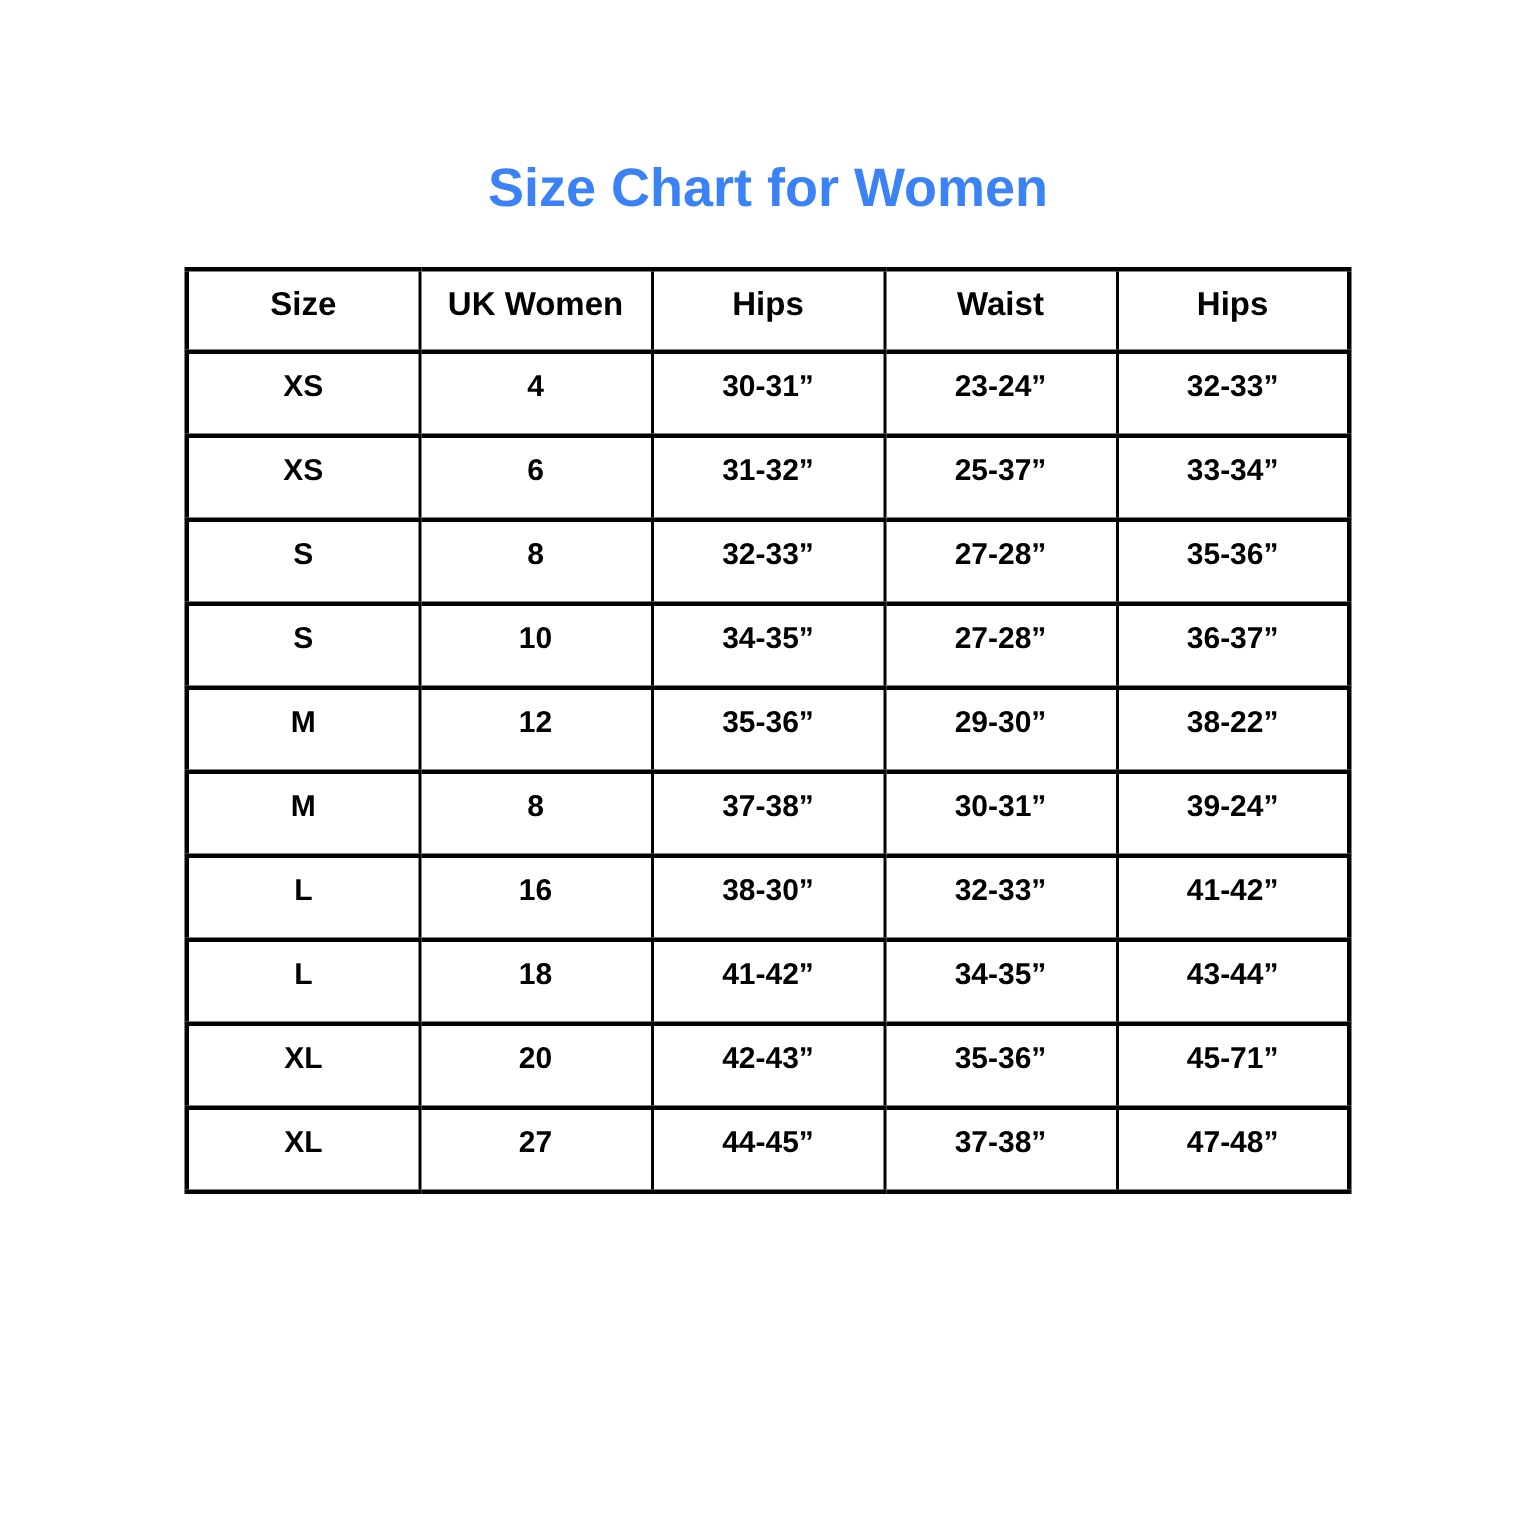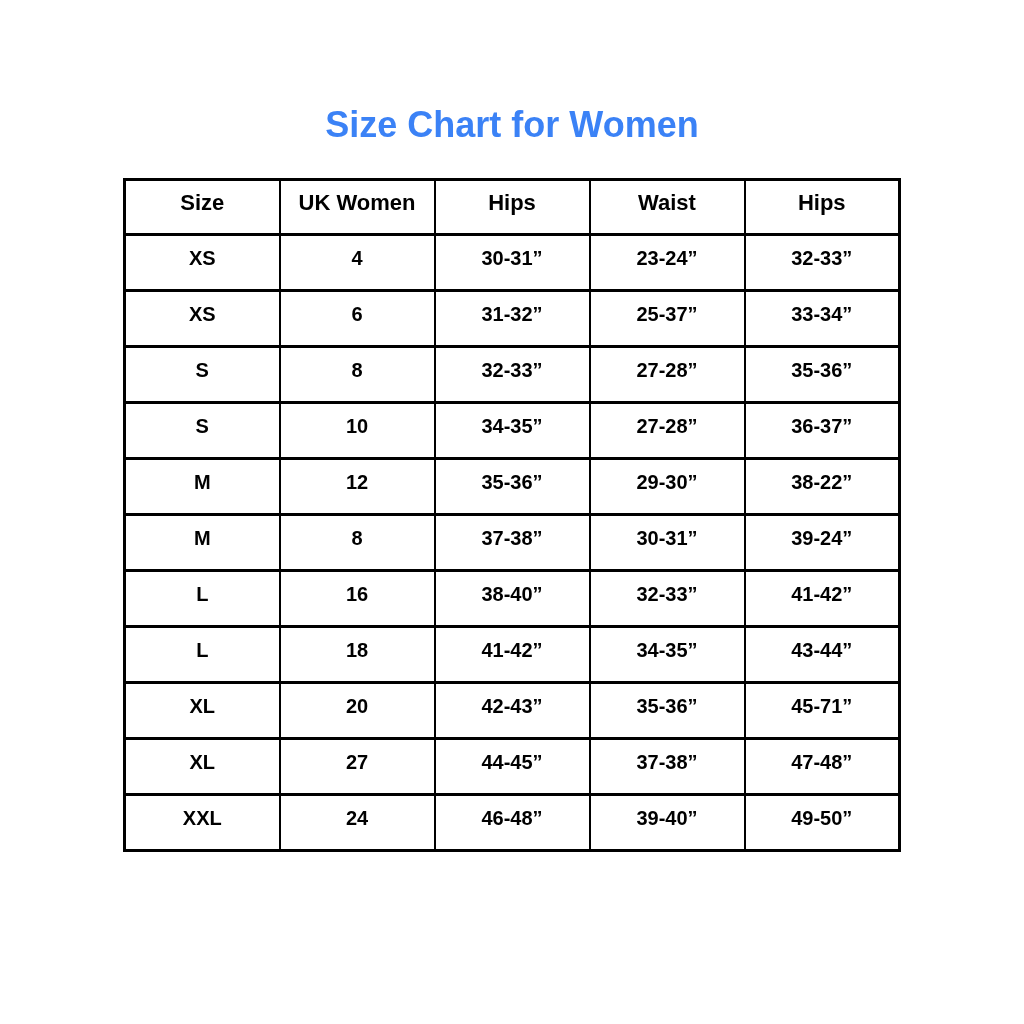--- a/index.html
+++ b/index.html
@@ -106,21 +106,21 @@
         <tr>
           <td>M</td>
           <td>8</td>
           <td>37-38”</td>
           <td>30-31”</td>
           <td>39-24”</td>
         </tr>
         <tr>
           <td>L</td>
           <td>16</td>
-          <td>38-40”</td>
+          <td>38-30”</td>
           <td>32-33”</td>
           <td>41-42”</td>
         </tr>
         <tr>
           <td>L</td>
           <td>18</td>
           <td>41-42”</td>
           <td>34-35”</td>
           <td>43-44”</td>
         </tr>
@@ -131,22 +131,15 @@
           <td>35-36”</td>
           <td>45-71”</td>
         </tr>
         <tr>
           <td>XL</td>
           <td>27</td>
           <td>44-45”</td>
           <td>37-38”</td>
           <td>47-48”</td>
         </tr>
-        <tr>
-          <td>XXL</td>
-          <td>24</td>
-          <td>46-48”</td>
-          <td>39-40”</td>
-          <td>49-50”</td>
-        </tr>
       </tbody>
   </table>
 </div>
 
 </body></html>

